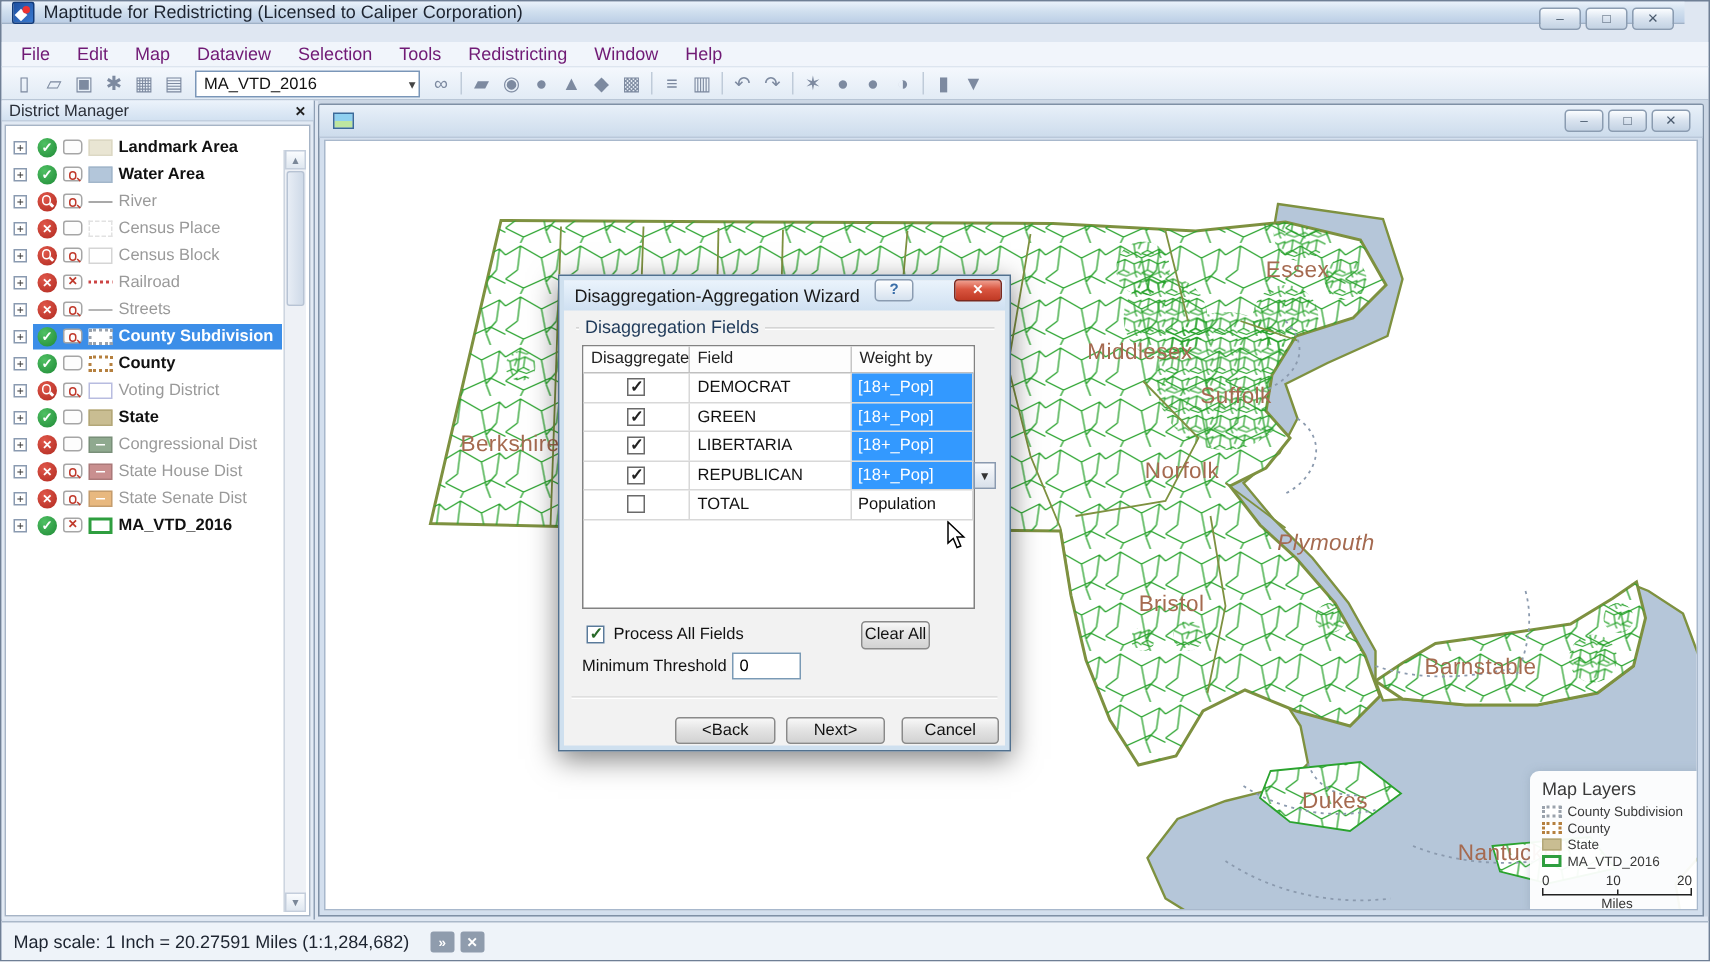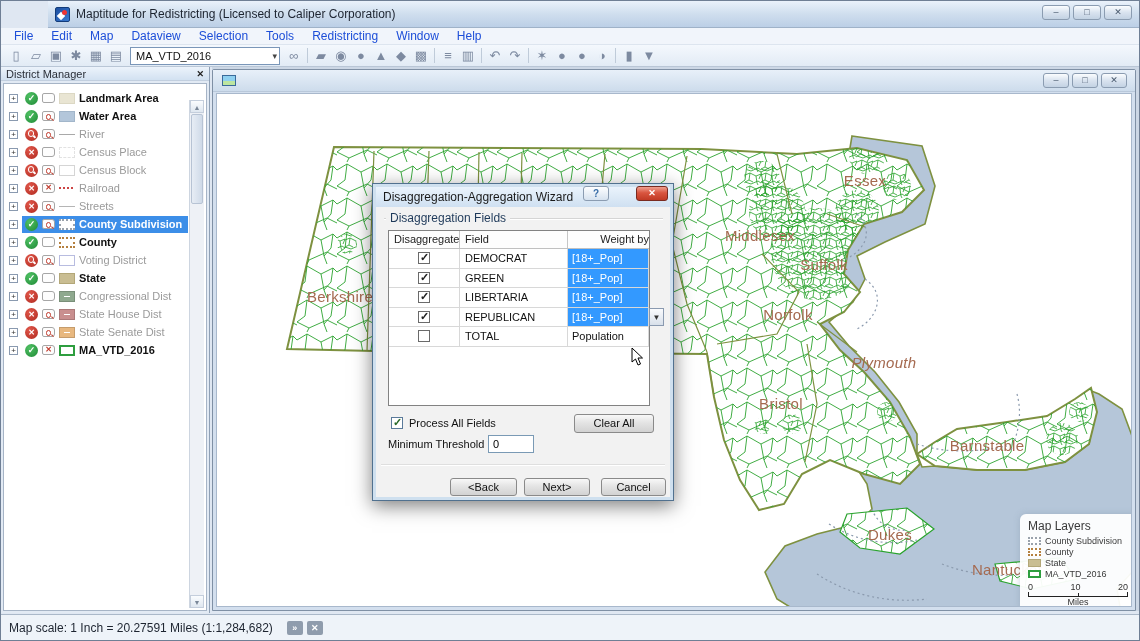--- a/index.html
+++ b/index.html
@@ -1,34 +1,34 @@
 <!DOCTYPE html>
 <html><head>
 <meta charset="utf-8">
 <style>
   * { margin:0; padding:0; box-sizing:border-box; }
   html,body { width:1140px; height:641px; font-family:"Liberation Sans", sans-serif; }
   #app { position:relative; width:1140px; height:641px; background:#dfe7f2; border:1px solid #6f7f95; overflow:hidden; }
 
   
-  .titlebar { position:absolute; left:0; top:0; right:0; height:27px;
+  .titlebar { position:absolute; left:0; top:0; right:16px; height:15px;
     background:linear-gradient(#eaf2fb, #cfdeee 50%, #bccfe6); border-bottom:1px solid #9fb2c8;
-    display:flex; align-items:center; padding-left:7px;margin-left:47px; }
+    display:flex; align-items:center; padding-left:7px; }
   .app-icon { width:15px; height:15px; background:linear-gradient(135deg,#1d4fa0,#3a7ad0); border:1px solid #123b7a; border-radius:2px; position:relative; margin-right:6px; }
   .app-icon::after { content:""; position:absolute; right:2px; top:2px; width:5px; height:5px; background:#e33; border-radius:50%; }
   .app-icon::before { content:""; position:absolute; left:2px; bottom:2px; width:6px; height:6px; background:#fff; transform:rotate(45deg); }
   .title-text { font-size:12px; color:#1d2430; }
   .win-controls { position:absolute; right:7px; top:4px; display:flex; gap:3px; }
   .wbtn { width:28px; height:15px; border:1px solid #8b9cb1; border-radius:3px;
     background:linear-gradient(#fbfdff,#d9e3ef 50%,#c3d2e3); color:#4a5a6e; font-size:9px; line-height:13px; text-align:center; }
   .wbtn.sm { width:26px; }
 
   
   .menubar { position:absolute; left:0; top:27px; right:0; height:17px; background:#f1f5fb; border-bottom:1px solid #dde5ef; display:flex; align-items:center; padding-left:4px; }
-  .menu-item { font-size:12px; color:#1d4ed8; padding:3px 9px; }
+  .menu-item { font-size:12px; color:#701a75; padding:3px 9px; }
 
   
   .toolbar { position:absolute; left:0; top:44px; right:0; height:22px;
     background:linear-gradient(#f4f8fd,#e2ebf5); border-bottom:1px solid #b9c6d6; display:flex; align-items:center; padding-left:5px; }
   .tw { display:contents; }
   .tool { width:20px; height:18px; display:inline-flex; align-items:center; justify-content:center; color:#7d8aa0; font-size:13px; }
   .tb-sep { width:1px; height:15px; background:#bfcbd9; margin:0 3px; display:inline-block; }
   .tb-dropdown { width:150px; height:18px; background:#fff; border:1px solid #7a96b8; display:inline-flex; align-items:center; justify-content:space-between; font-size:11px; color:#111; padding:0 2px 0 5px; margin:0 4px; }
   .tb-dropdown .arr { color:#444; font-size:9px; }
 
@@ -123,21 +123,21 @@
   .c3 { width:81px; font-size:11px; color:#111; padding-left:4px; position:relative; }
   .c3.sel { background:#3399ff; color:#fff; }
   .cb { width:12px; height:12px; border:1px solid #6a6a6a; background:#fff; position:relative; }
   .cb.cb-on::after { content:"✓"; position:absolute; left:1px; top:-2px; font-size:11px; color:#222; font-weight:bold; }
   .ddbtn { position:absolute; right:-16px; top:0; width:15px; height:18px; border:1px solid #8a9ab0; background:linear-gradient(#fafbfd,#d8e0ea); color:#333; font-size:8px; text-align:center; line-height:17px; z-index:3; }
   .dlg-check { position:absolute; left:18px; top:233px; display:flex; align-items:flex-end; gap:6px; }
   .dlg-check .cb { border-color:#5a7a9a; }
   .dlg-check .cb::after { color:#2a6a2a; }
   .dlg-check-label { font-size:11px; color:#111; }
   .btn { border:1px solid #8a8a8a; border-radius:3px; background:linear-gradient(#f8f8f8,#e4e4e4 45%,#d2d2d2); font-size:11px; color:#111; text-align:center; }
-  .clear-btn { position:absolute; left:201px; top:230px; width:80px; height:19px; line-height:17px; }
+  .clear-btn { position:absolute; left:201px; top:230px; width:46px; height:19px; line-height:17px; }
   .mt-label { position:absolute; left:15px; top:254px; font-size:11px; color:#111; }
   .mt-input { position:absolute; left:115px; top:251px; width:46px; height:18px; border:1px solid #7a9ab5; font-size:11px; padding-left:4px; font-family:"Liberation Sans", sans-serif; }
   .dlg-sep { position:absolute; left:8px; right:8px; top:280px; border-top:1px solid #dfdfdf; box-shadow:0 1px 0 #fff; }
   .back-btn { position:absolute; left:77px; top:294px; width:67px; height:18px; line-height:16px; }
   .next-btn { position:absolute; left:151px; top:294px; width:66px; height:18px; line-height:16px; }
   .cancel-btn { position:absolute; left:228px; top:294px; width:65px; height:18px; line-height:16px; }
 
   
   .statusbar { position:absolute; left:0; bottom:0; right:0; height:26px; background:#eef3f9; border-top:1px solid #aab8c9; display:flex; align-items:center; padding-left:8px; }
   .status-text { font-size:12px; color:#1d2430; }
@@ -566,21 +566,21 @@
     </div>
     <span class="dlg-help">?</span>
     <span class="dlg-close">✕</span>
     <span class="group-label">Disaggregation Fields</span>
     <div class="group-line"></div>
 
     <div class="grid">
       <div class="thead">
         <span class="hcell c1">Disaggregate</span>
         <span class="hcell c2">Field</span>
-        <span class="hcell c3" style="border-right:none;text-align:right;">Weight by</span>
+        <span class="hcell c3" style="border-right:none;">Weight by</span>
       </div>
       <div class="trow">
           <span class="tcell c1">
             <span class="cb cb-on"></span>
           </span>
           <span class="tcell c2">DEMOCRAT</span>
           <span class="tcell c3 sel">
             <span>[18+_Pop]</span>
 
           </span>

